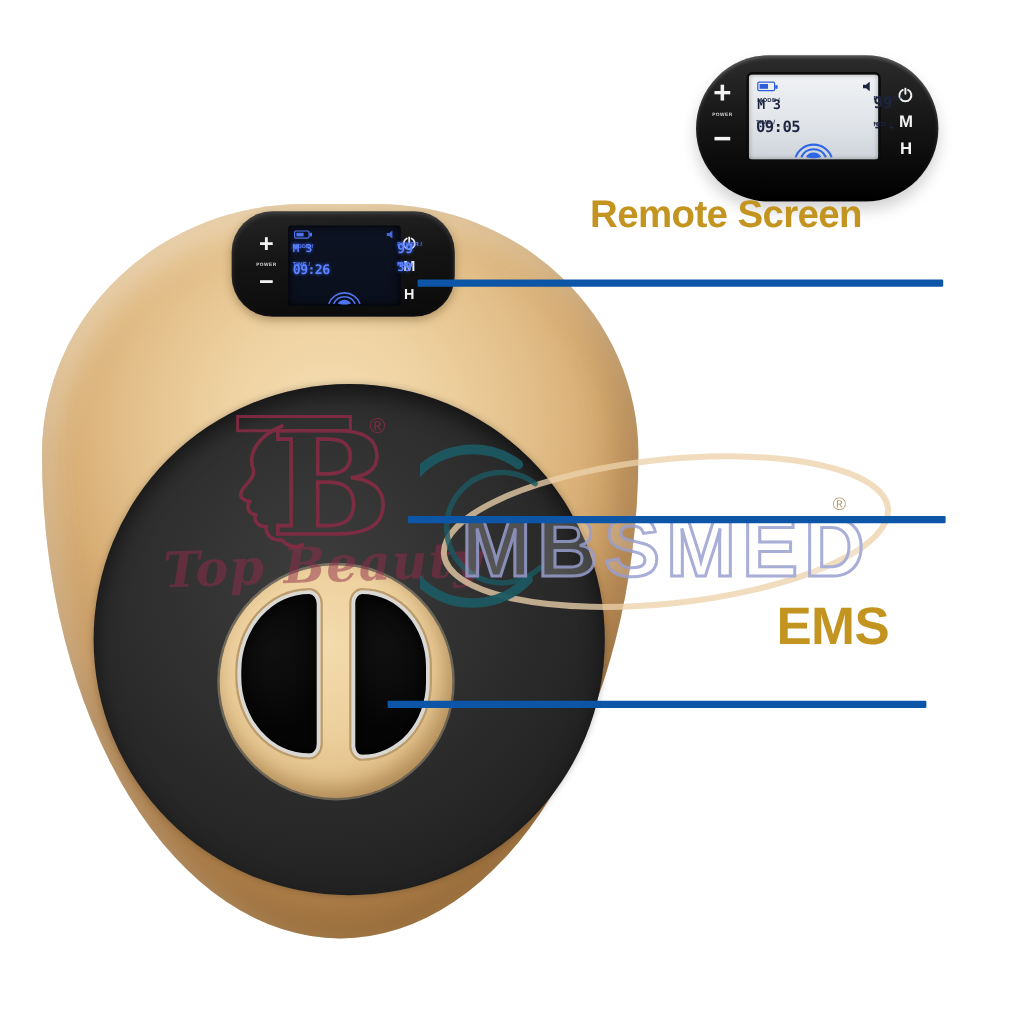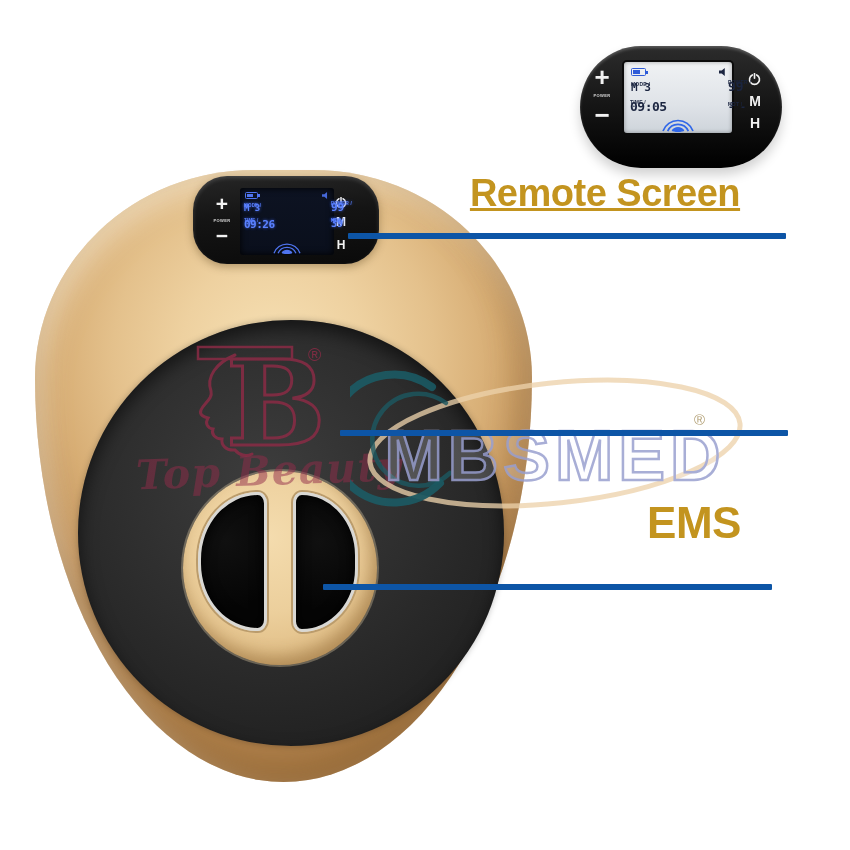--- a/index.html
+++ b/index.html
@@ -53,21 +53,21 @@
 
   
   .batt{border:1px solid;border-radius:1.5px;}
   .batt .fill{left:1px;top:1px;bottom:1px;width:55%;}
   .batt .nub{right:-3px;top:25%;width:2px;height:50%;}
   .spk{clip-path:polygon(0 32%,34% 32%,72% 0,72% 100%,34% 68%,0 68%);}
 
   
   .anno{color:#c3941f;font-weight:bold;text-align:center;white-space:nowrap;
         letter-spacing:-.5px;}
-  .anno-remote{left:418px;top:172px;width:374px;font-size:38px;text-decoration:underline;}
+  .anno-remote{left:418px;top:160px;width:374px;font-size:32px;}
   .anno-rf{left:534px;top:362px;width:256px;font-size:44px;}
   .anno-ems{left:598px;top:498px;width:192px;font-size:44px;}
   .cline{height:6px;background:#0d55a6;border-radius:1px;}
   .cline1{left:348px;top:233px;width:438px;}
   .cline2{left:340px;top:430px;width:448px;}
   .cline3{left:323px;top:584px;width:449px;}
 
   
   .tb-logo{left:140px;top:333px;width:220px;height:135px;opacity:.82;}
   .tb-script{left:136px;top:447px;width:260px;font-family:"DejaVu Serif",serif;

